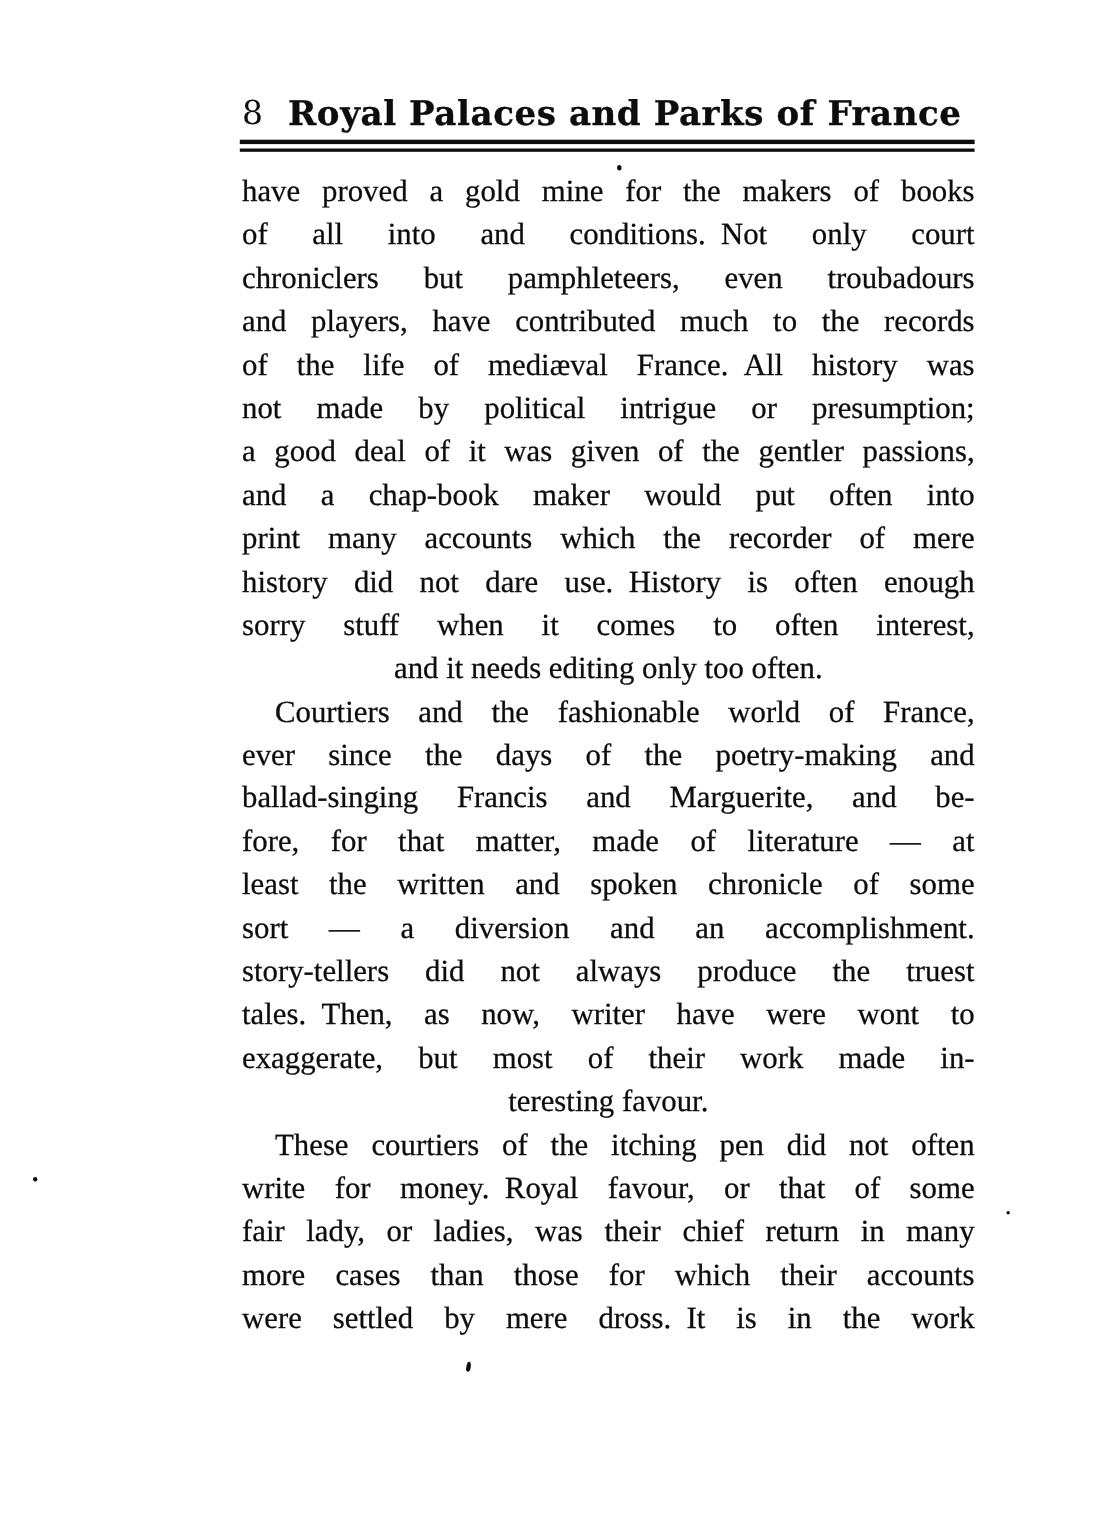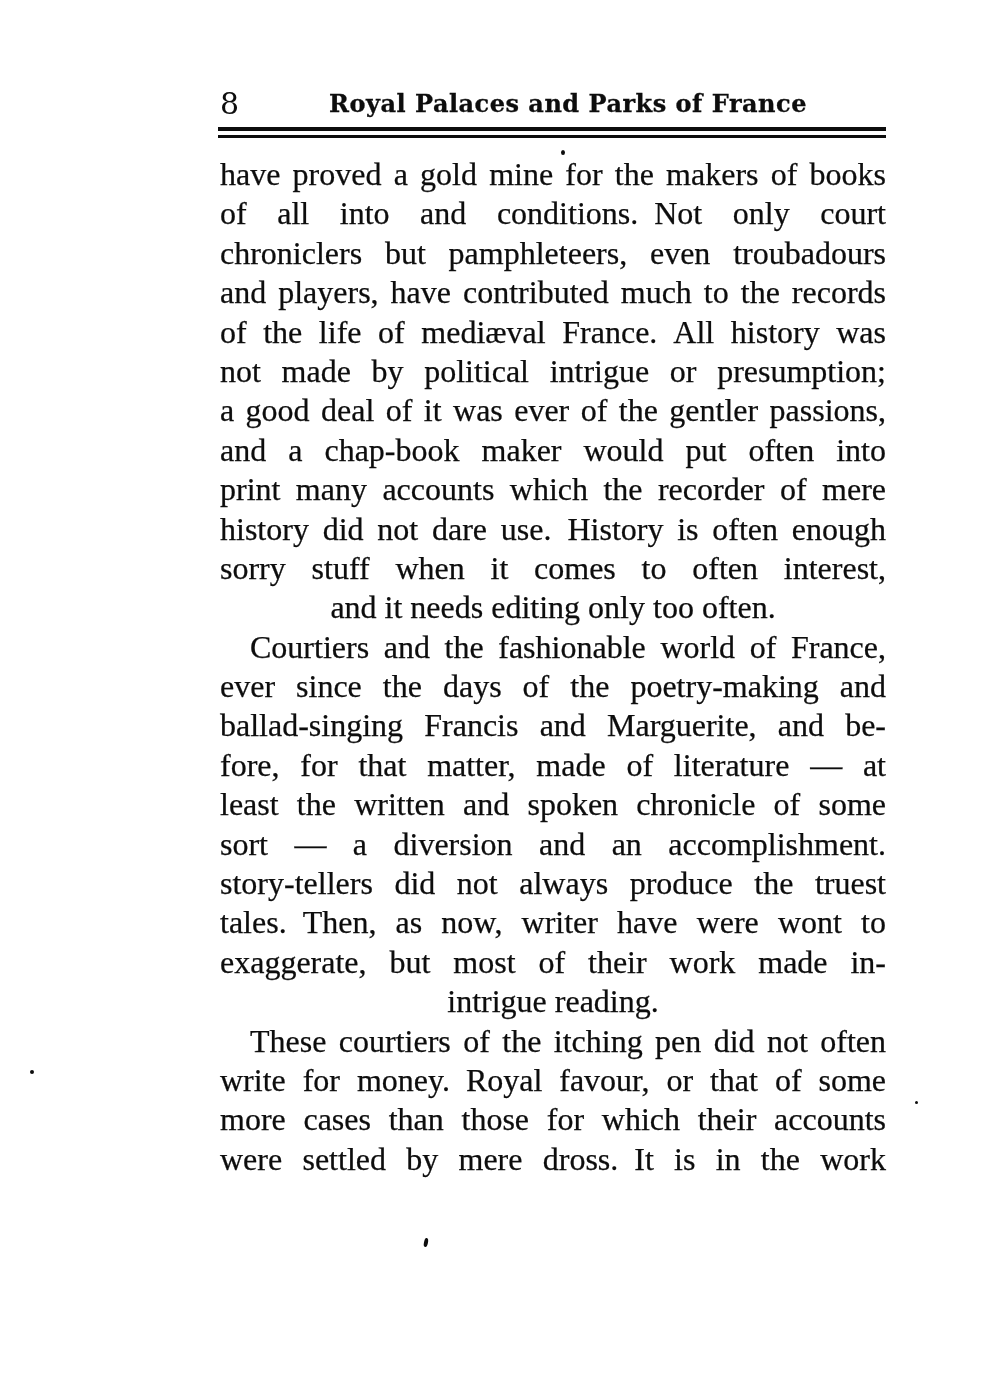--- a/index.html
+++ b/index.html
@@ -25,21 +25,21 @@
     top: 2px;
     font-size: 30px;
     line-height: 36px;
   }
   .running-title {
     position: absolute;
     left: 40px;
     right: 10px;
     top: 0;
     text-align: center;
-    font-size: 24px;
+    font-size: 31px;
     line-height: 40px;
     font-weight: bold;
     letter-spacing: 0.5px;
     -webkit-text-stroke: 0.3px #0d0d0d;
     white-space: nowrap;
   }
   .header-rule {
     position: absolute;
     top: 127px;
     left: 218px;
@@ -47,21 +47,21 @@
     height: 4px;
     border-top: 4px solid #0d0d0d;
     border-bottom: 3px solid #0d0d0d;
   }
   .body-text {
     position: absolute;
     top: 155px;
     left: 220px;
     width: 666px;
     font-family: "Liberation Serif", serif;
-    font-size: 32px;
+    font-size: 28px;
     -webkit-text-stroke: 0.25px #0d0d0d;
   }
   .body-text .line {
     height: 39.4px;
     line-height: 39.4px;
     white-space: normal;
   }
   .body-text .jl { text-align: justify; text-align-last: justify; }
   .body-text .ll { text-align: center; }
   .body-text .ind { text-indent: 30px; }
@@ -87,38 +87,39 @@
 
   <div class="header-rule"></div>
 
   <div class="body-text">
       <div class="line jl">have proved a gold mine for the makers of books</div>
       <div class="line jl">of all into and conditions. Not only court</div>
       <div class="line jl">chroniclers but pamphleteers, even troubadours</div>
       <div class="line jl">and players, have contributed much to the records</div>
       <div class="line jl">of the life of mediæval France. All history was</div>
       <div class="line jl">not made by political intrigue or presumption;</div>
-      <div class="line jl">a good deal of it was ever of the gentler passions,</div>
+      <div class="line jl">a good deal of it was given of the gentler passions,</div>
       <div class="line jl">and a chap-book maker would put often into</div>
       <div class="line jl">print many accounts which the recorder of mere</div>
       <div class="line jl">history did not dare use. History is often enough</div>
       <div class="line jl">sorry stuff when it comes to often interest,</div>
       <div class="line ll">and it needs editing only too often.</div>
       <div class="line jl ind">Courtiers and the fashionable world of France,</div>
       <div class="line jl">ever since the days of the poetry-making and</div>
       <div class="line jl">ballad-singing Francis and Marguerite, and be-</div>
       <div class="line jl">fore, for that matter, made of literature — at</div>
       <div class="line jl">least the written and spoken chronicle of some</div>
       <div class="line jl">sort — a diversion and an accomplishment.</div>
       <div class="line jl">story-tellers did not always produce the truest</div>
       <div class="line jl">tales. Then, as now, writer have were wont to</div>
       <div class="line jl">exaggerate, but most of their work made in-</div>
-      <div class="line ll">intrigue reading.</div>
+      <div class="line ll">teresting favour.</div>
       <div class="line jl ind">These courtiers of the itching pen did not often</div>
       <div class="line jl">write for money. Royal favour, or that of some</div>
+      <div class="line jl">fair lady, or ladies, was their chief return in many</div>
       <div class="line jl">more cases than those for which their accounts</div>
       <div class="line jl">were settled by mere dross. It is in the work</div>
     </div>
 
   <div class="speck s1"></div>
   <div class="speck s2"></div>
   <div class="speck s3"></div>
   <div class="speck s4"></div>
 
 </div>

